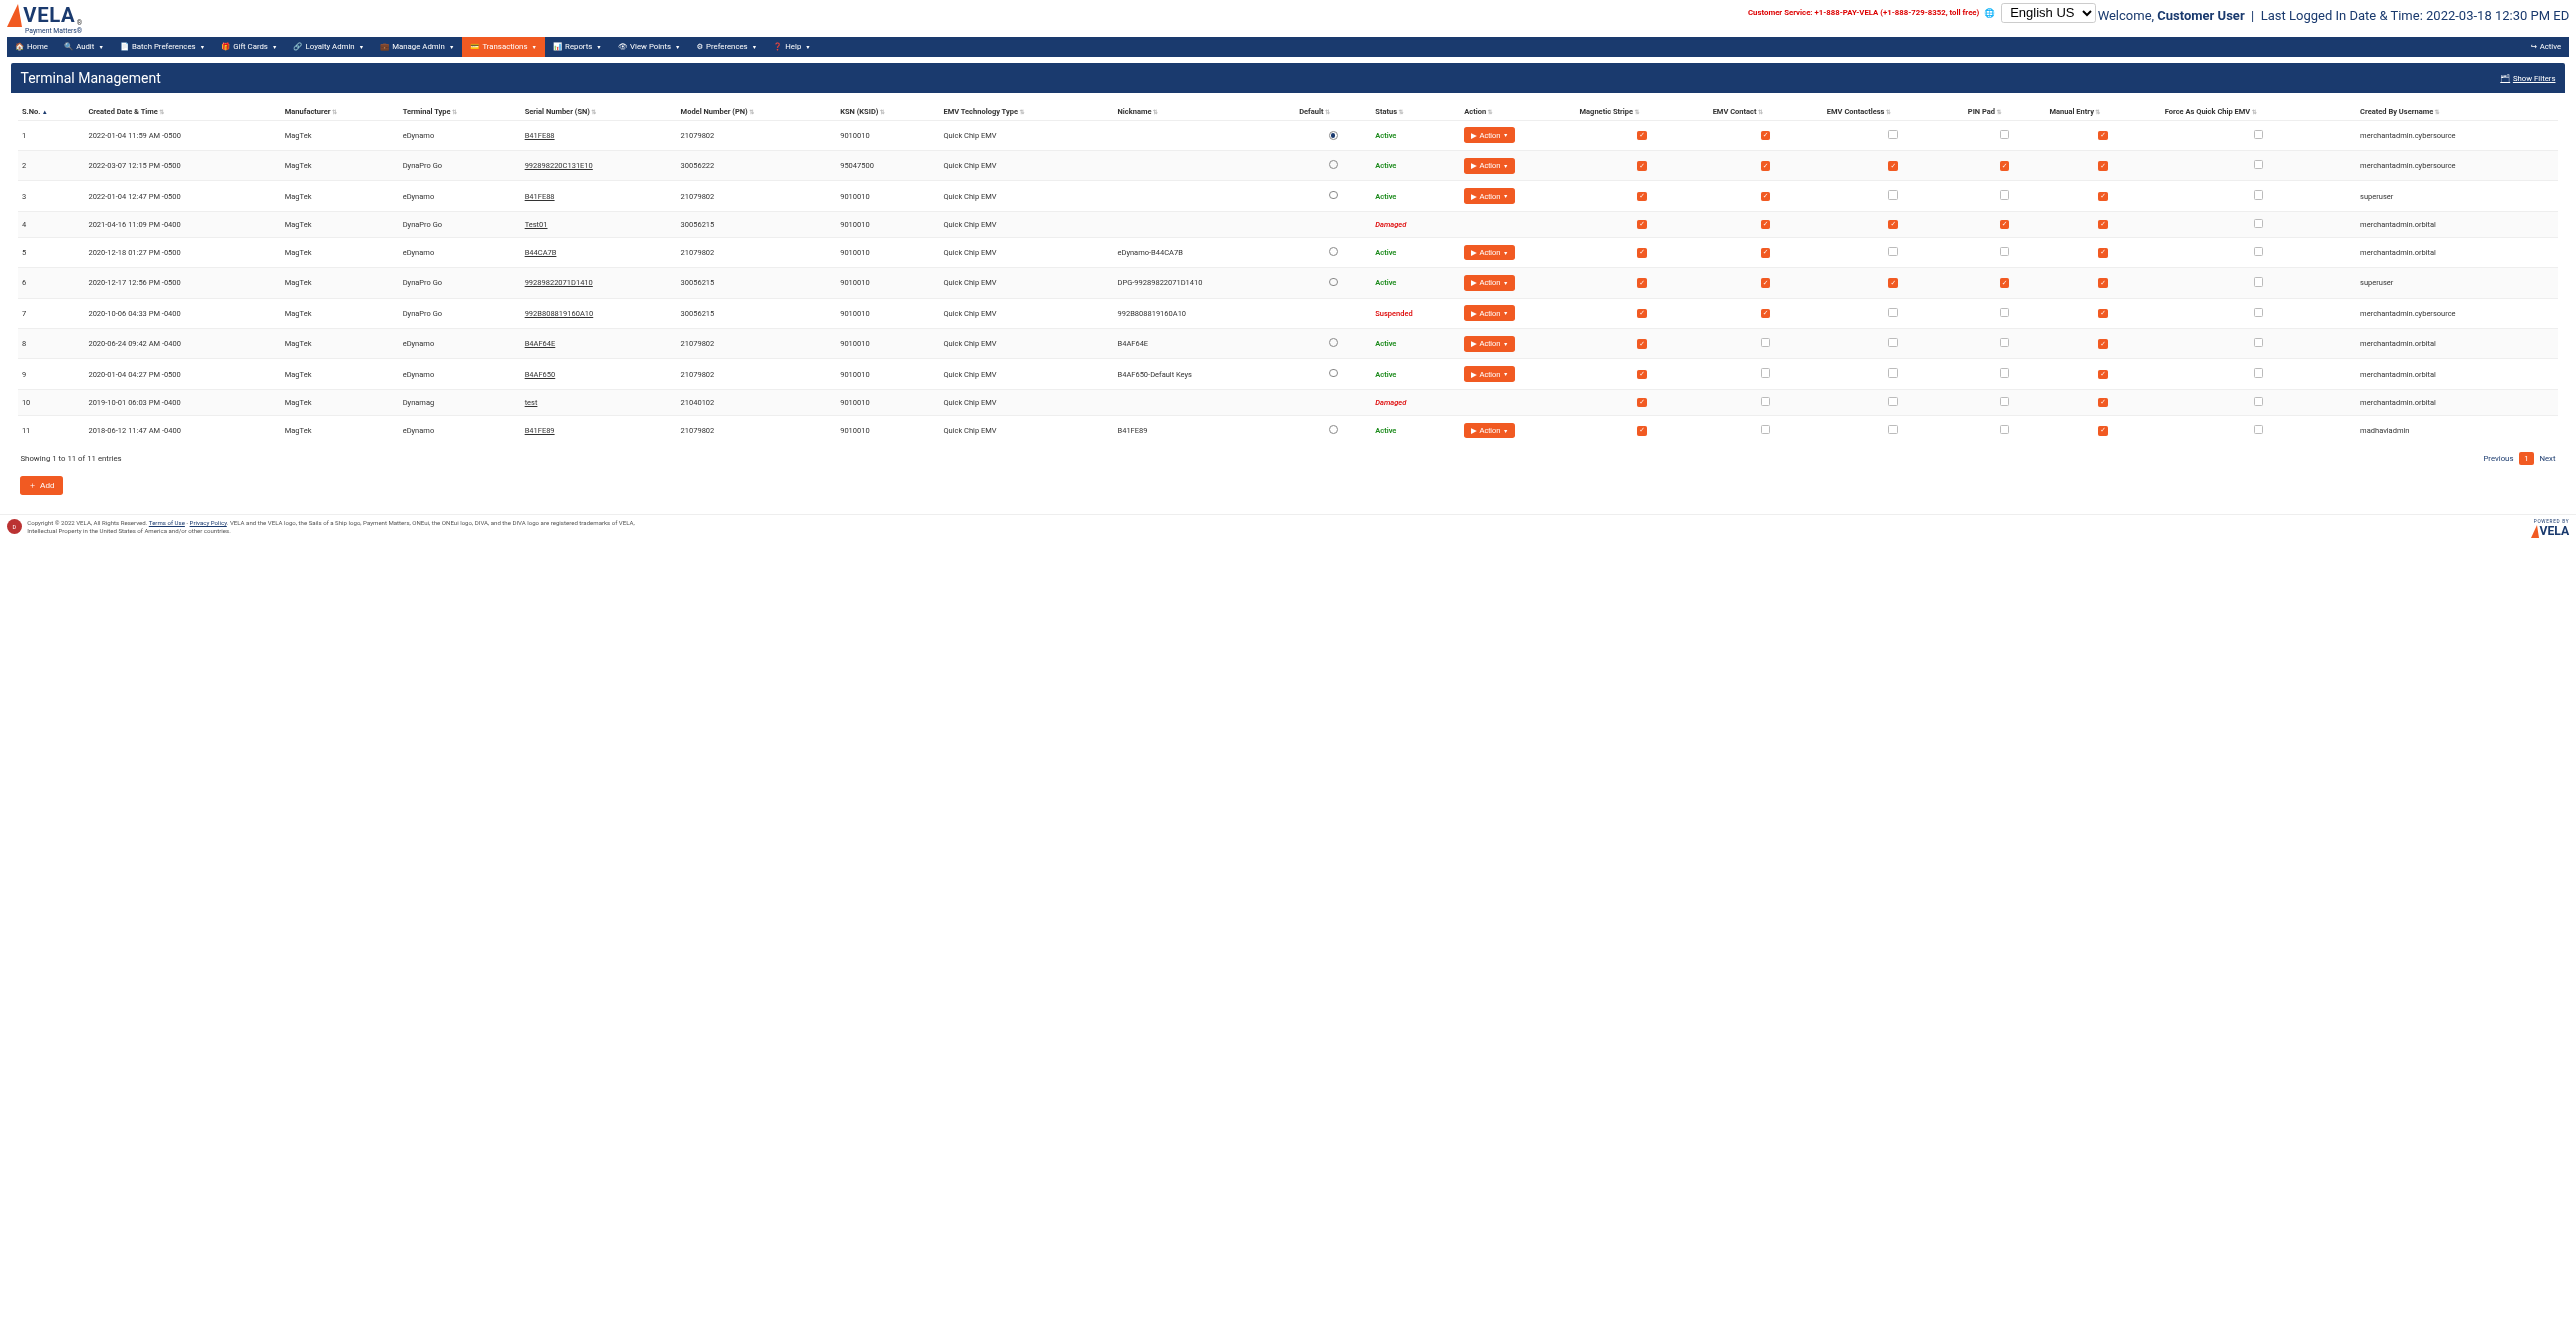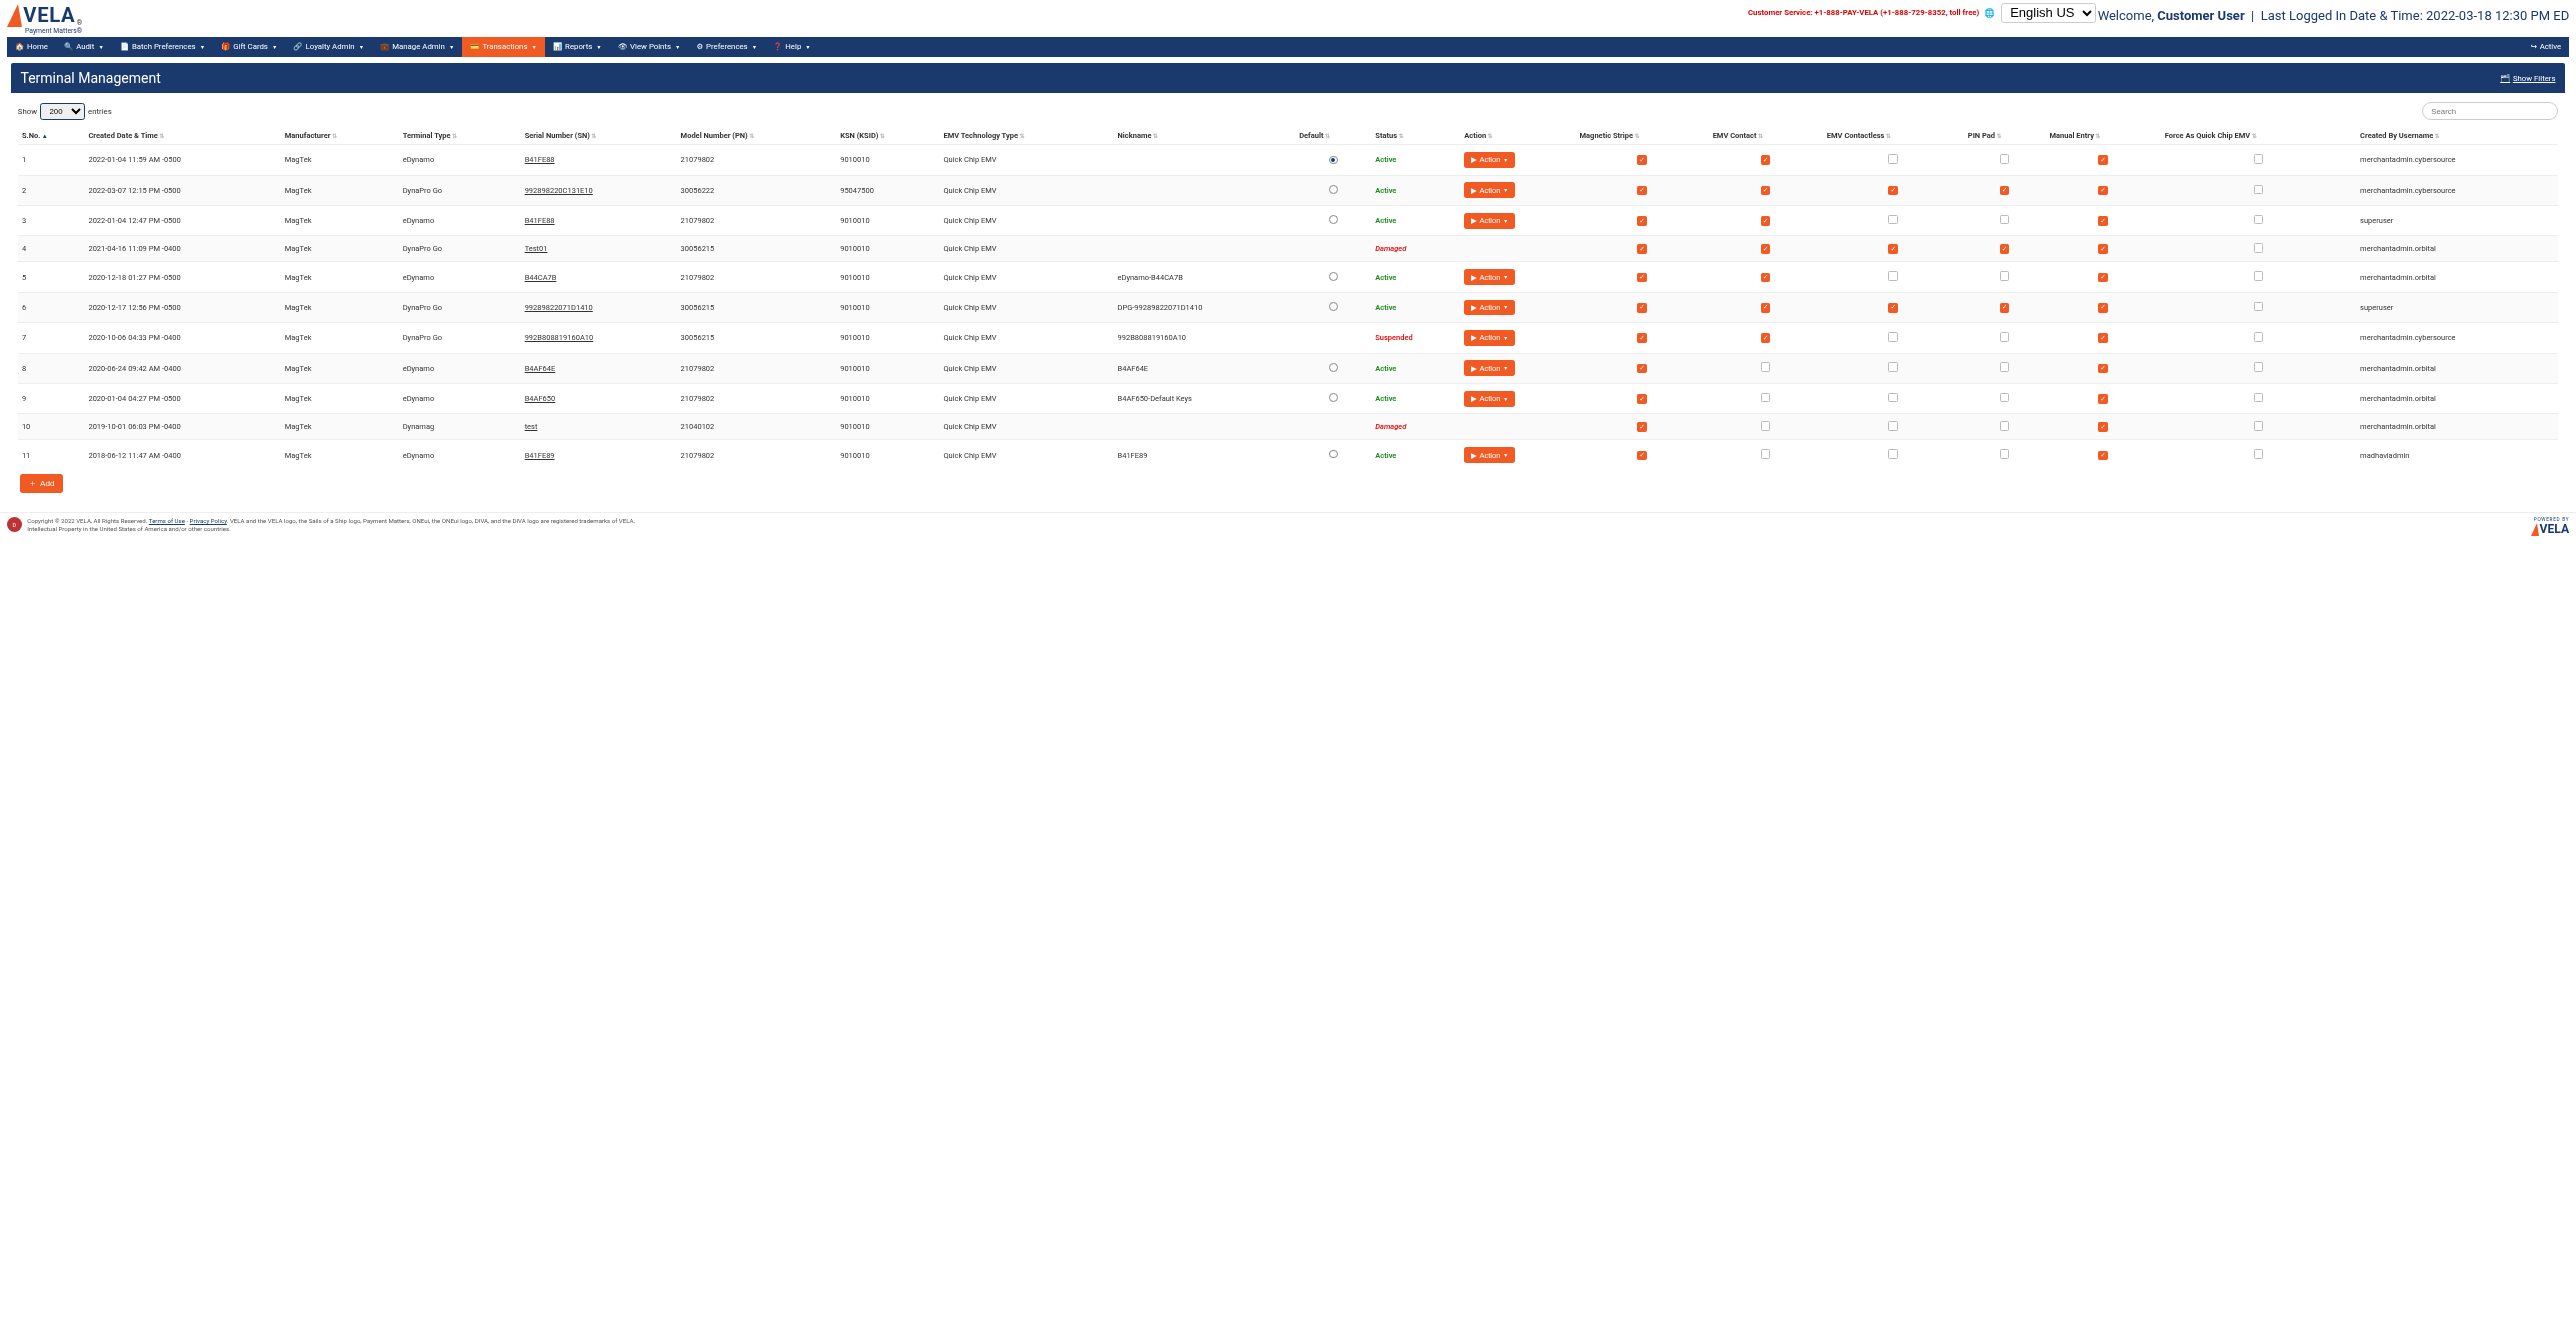--- a/index.html
+++ b/index.html
@@ -177,30 +177,20 @@
 
 <div class="page-header">
   <span class="page-title">Terminal Management</span>
   <span class="show-filters">
     <span>🗂</span>
     <span>Show Filters</span>
   </span>
 </div>
 
 <div class="content">
-  <div class="table-top">
-    <div class="entries-ctrl">
-      <span>Show</span>
-      <select class="entries-select">
-        <option>200</option>
-      </select>
-      <span>entries</span>
-    </div>
-    <input class="search-box" type="text" placeholder="Search" style="">
-  </div>
 
   <table class="data-table">
     <thead>
         <tr id="thead-row">
           <th class="sno">S.No.<span class="sort sort-asc">▲</span></th>
           <th>Created Date &amp; Time<span class="sort">⇅</span></th>
           <th>Manufacturer<span class="sort">⇅</span></th>
           <th>Terminal Type<span class="sort">⇅</span></th>
           <th>Serial Number (SN)<span class="sort">⇅</span></th>
           <th>Model Number (PN)<span class="sort">⇅</span></th>
@@ -447,20 +437,28 @@
           <td class="center"><span class="cb"></span></td>
           <td class="center"><span class="cb"></span></td>
           <td class="center"><span class="cb"></span></td>
           <td class="center"><span class="cb checked"></span></td>
           <td class="center"><span class="cb"></span></td>
           <td>madhaviadmin</td>
         </tr>
       </tbody>
   </table>
 
+  <div class="table-bottom">
+    <span>Showing 1 to 11 of 11 entries</span>
+    <div class="pager">
+      <span class="pg">Previous</span>
+      <span class="pg active">1</span>
+      <span class="pg">Next</span>
+    </div>
+  </div>
 
   <button class="add-btn">
     <span>＋</span>
     <span>Add</span>
   </button>
 </div>
 
 <div class="footer">
   <div class="left">
     <div class="footer-seal">D</div>

